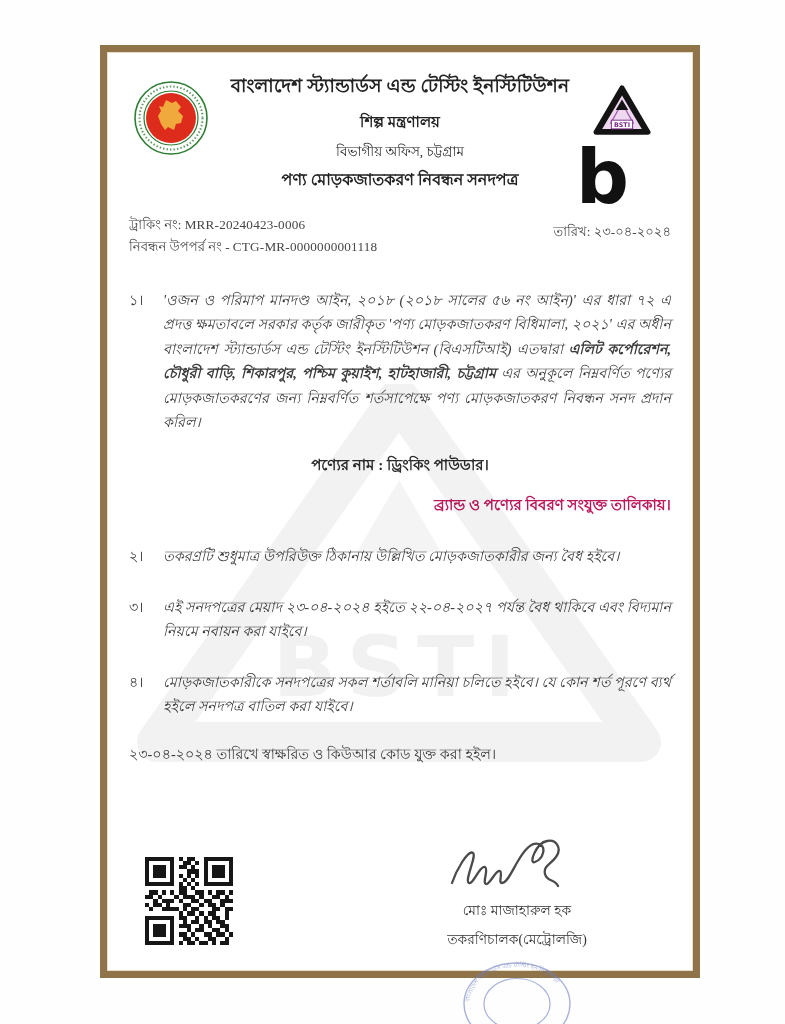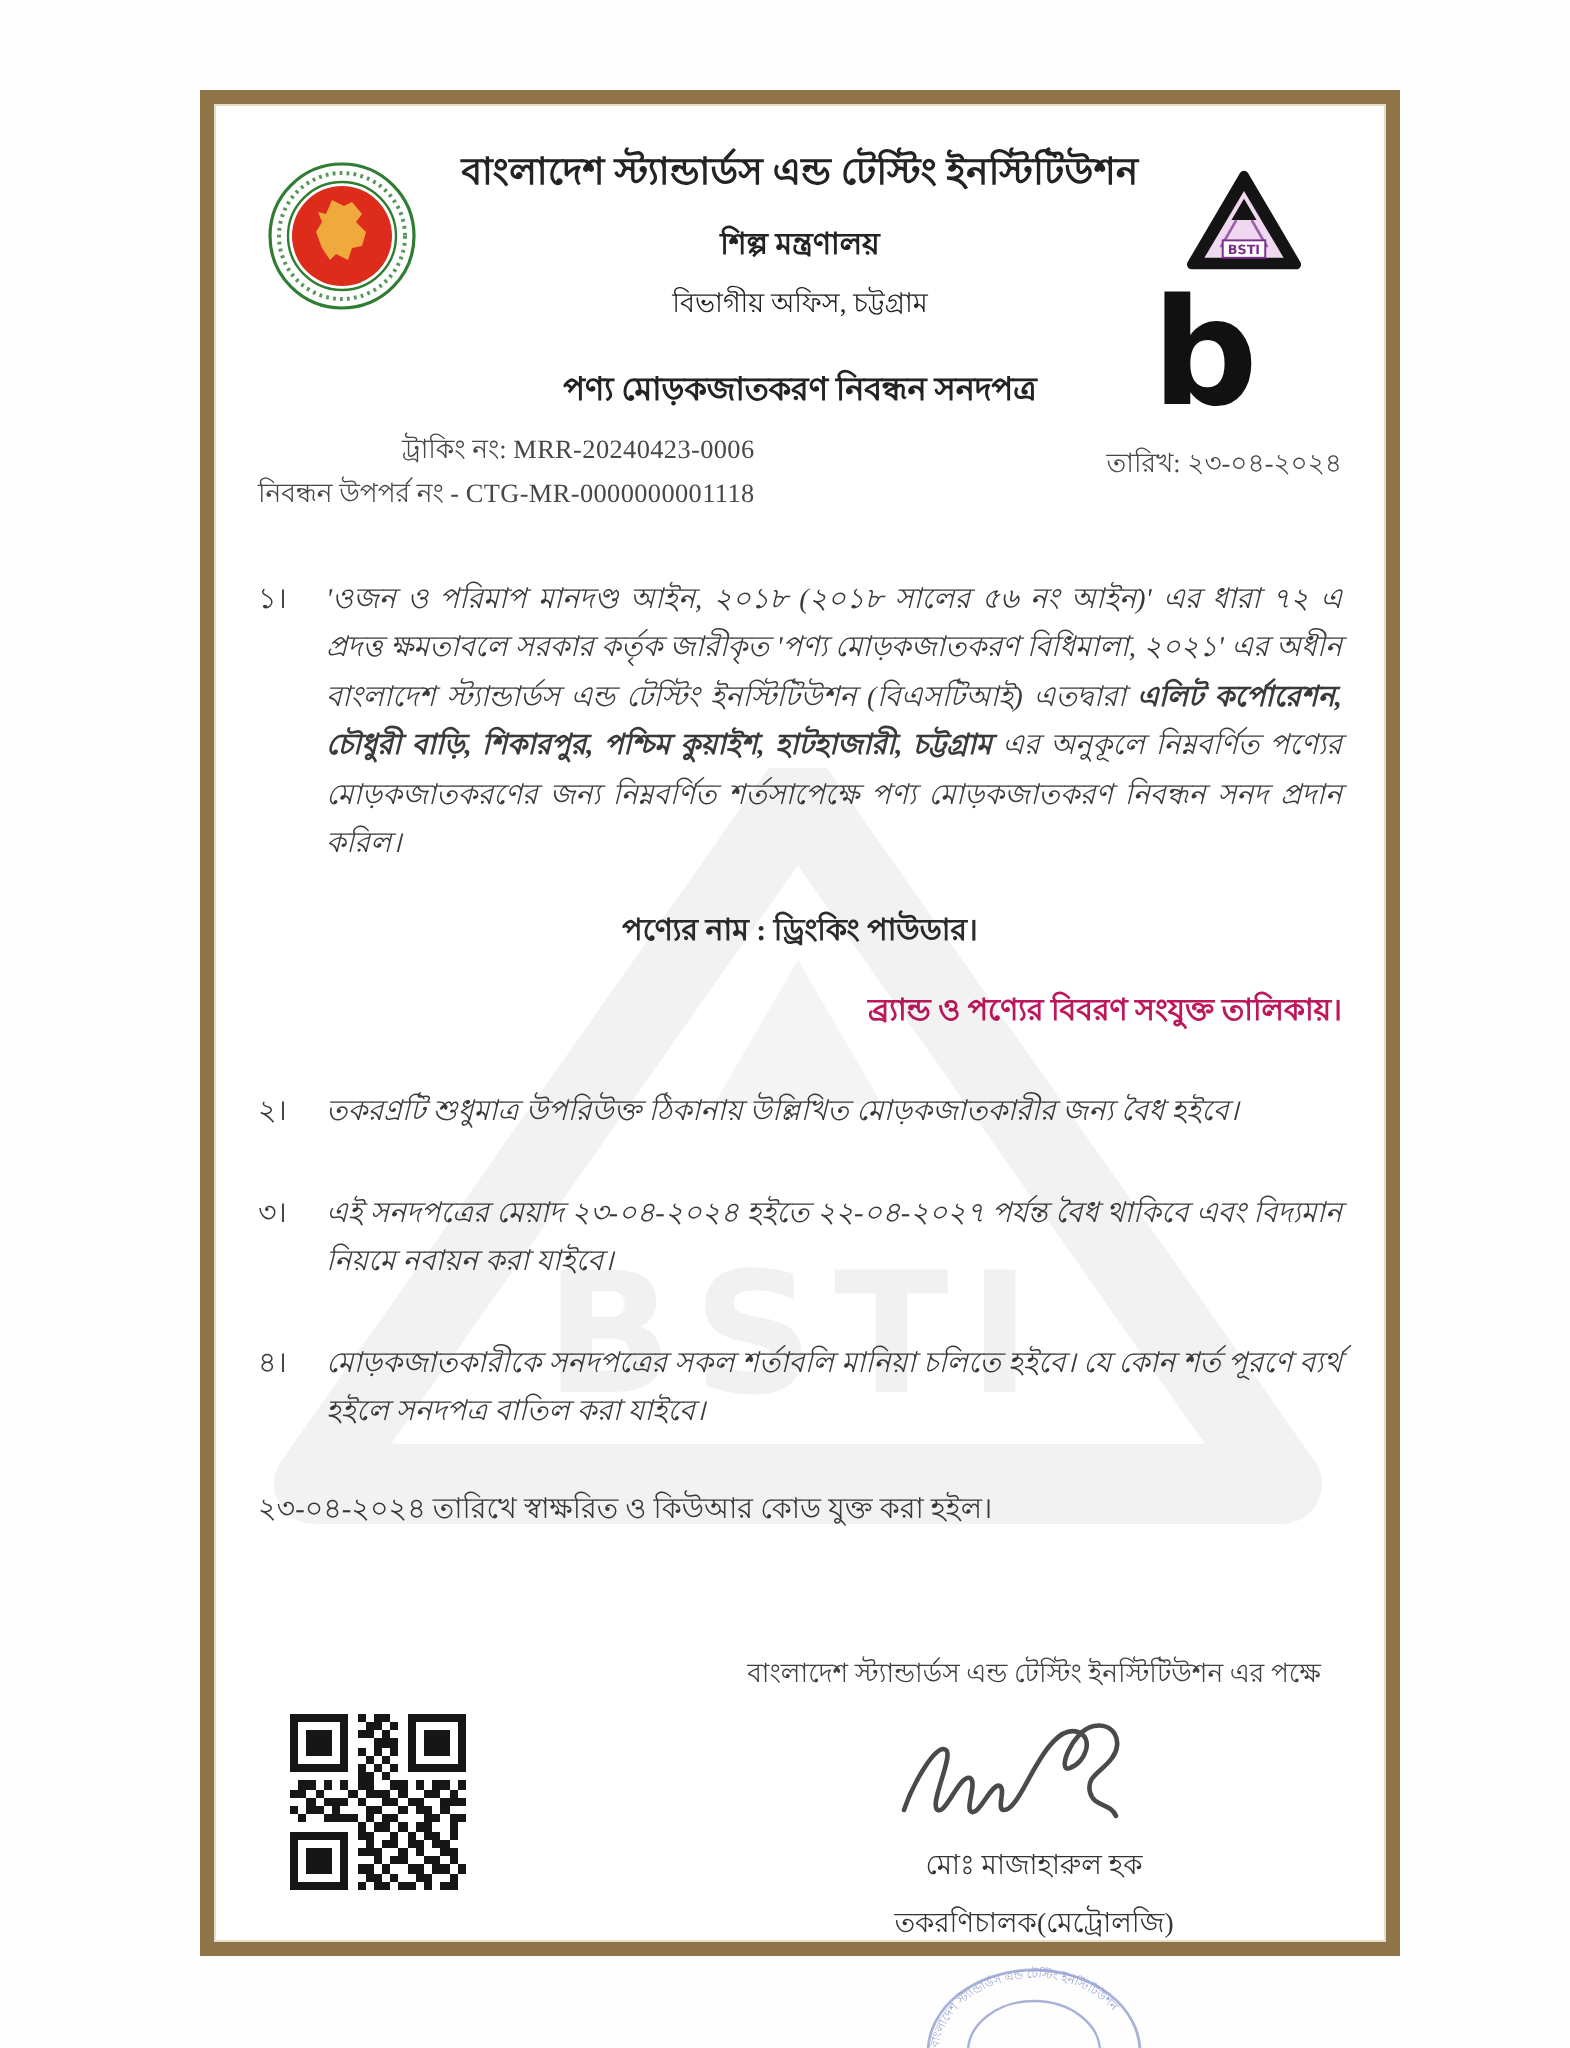--- a/index.html
+++ b/index.html
@@ -16,28 +16,28 @@
   .content{position:relative;height:100%;padding:0 22px;box-sizing:border-box;}
   
   .watermark{position:absolute;left:18px;top:332px;width:548px;height:404px;pointer-events:none;}
   
   .hdr{position:relative;height:150px;}
   .seal{position:absolute;left:4px;top:28px;width:76px;height:76px;}
   .titles{text-align:center;padding-top:20px;color:#232323;}
   .t-org{font-size:18.5px;font-weight:bold;letter-spacing:.2px;}
   .t-min{font-size:15px;font-weight:bold;margin-top:7px;}
   .t-off{font-size:13.5px;margin-top:6px;}
-  .t-doc{font-size:16px;font-weight:bold;margin-top:18px;}
+  .t-doc{font-size:16px;font-weight:bold;margin-top:3px;}
   .bsti-logo{position:absolute;right:20px;top:32px;width:58px;height:54px;}
   .big-b{
     position:absolute;right:42px;top:88px;font-family:"DejaVu Sans","Liberation Sans",sans-serif;
     font-weight:bold;font-size:74px;line-height:1;color:#111;
   }
   
-  .meta{display:flex;justify-content:space-between;margin-top:12px;font-size:13.2px;color:#474747;text-align:right;}
+  .meta{display:flex;justify-content:space-between;margin-top:12px;font-size:13.2px;color:#474747;}
   .meta-left div{line-height:1.65;}
   .meta-val{font-family:"Liberation Serif","DejaVu Serif",serif;letter-spacing:.2px;}
   .meta-date{margin-top:8px;white-space:nowrap;}
   
   .clause{display:flex;margin-top:26px;font-size:14.3px;line-height:1.72;}
   .clause .num{width:34px;flex:none;}
   .clause .txt{flex:1;text-align:justify;font-style:italic;}
   .c1{margin-top:30px;}
   .bold{font-weight:bold;}
   .centerline{text-align:center;font-weight:bold;font-size:15px;margin-top:18px;color:#2c2c2c;}
@@ -576,21 +576,20 @@
           <div class="qm"></div>
           <div></div>
           <div class="qm"></div>
           <div></div>
           <div class="qm"></div>
           <div class="qm"></div>
           <div></div>
         </div>
 
       <div class="sigblock">
-        <div class="behalf">বাংলাদেশ স্ট্যান্ডার্ডস এন্ড টেস্টিং ইনস্টিটিউশন এর পক্ষে</div>
         <svg class="sig-svg" viewBox="0 0 142 66">
           <path d="M6,52 C10,40 22,18 27,22 C31,25 18,50 23,52 C27,54 34,34 39,36 C43,38 36,52 40,53 C44,54 50,38 54,40 C57,42 52,52 56,52 C61,52 66,40 72,30 C76,23 84,10 93,13 C101,16 97,28 89,31 C82,34 90,12 101,10 C111,8 116,18 110,26 C105,33 97,35 99,43 C101,51 109,48 112,55" fill="none" stroke="#4a4a4a" stroke-width="2.3" stroke-linecap="round" stroke-linejoin="round"></path>
         </svg>
         <div class="sig-name">মোঃ মাজাহারুল হক</div>
         <div class="sig-title">তকরণিচালক(মেট্রোলজি)</div>
 
         <svg class="stamp" viewBox="0 0 122 96">
           <defs>
             <path id="arcTop" d="M 13,50 A 48,39 0 1 1 109,50" fill="none"></path>
           </defs>

